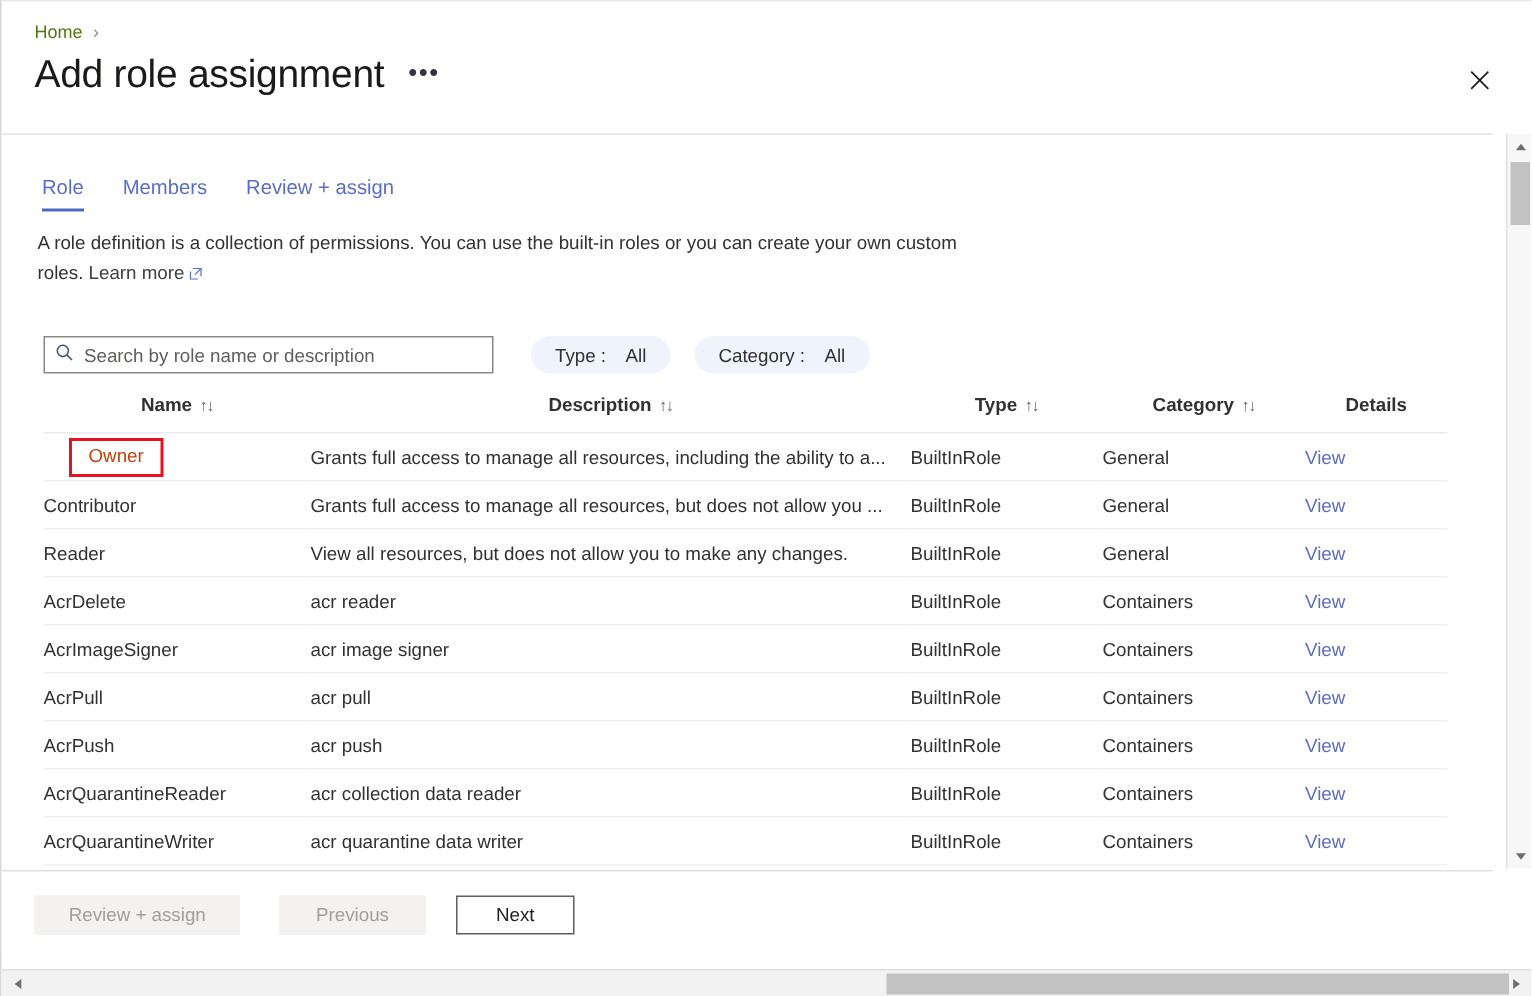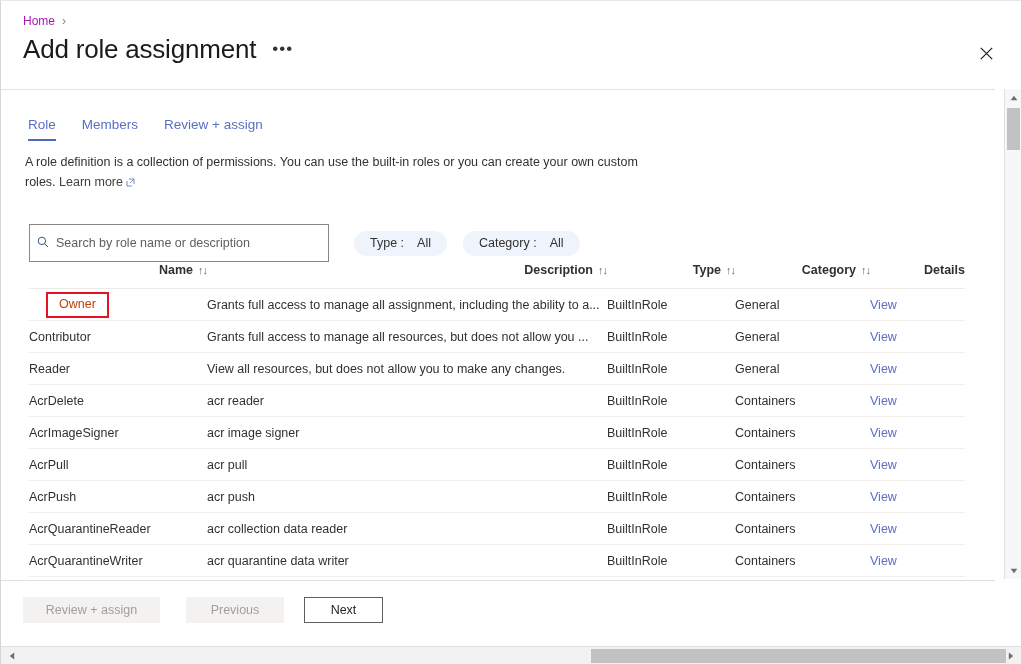--- a/index.html
+++ b/index.html
@@ -20,21 +20,21 @@
     overflow: hidden;
   }
 
   
   .breadcrumb {
     position: absolute; left: 22px; top: 11px;
     font-size: 12px; line-height: 18px;
     display: flex; align-items: center; gap: 7px;
   }
   .breadcrumb .crumb-link {
-    color: #a21caf; text-decoration: none; cursor: pointer;
+    color: #4d7c0f; text-decoration: none; cursor: pointer;
   }
   .breadcrumb .crumb-sep {
     color: #888; font-size: 12px; line-height: 14px;
   }
 
   
   .title-row {
     position: absolute; left: 22px; top: 33px;
     display: flex; align-items: baseline; gap: 16px;
   }
@@ -93,21 +93,21 @@
   .ext-icon {
     display: inline-block; vertical-align: -1px; margin-left: 3px;
   }
 
   
   .filter-row {
     position: absolute; left: 28px; top: 134px;
     display: flex; align-items: center;
   }
   .search-box {
-    width: 300px; height: 38px;
+    width: 300px; height: 25px;
     border: 1px solid #8a8886;
     background: #fff;
     display: flex; align-items: center;
     padding: 0 7px;
     gap: 7px;
   }
   .search-box input {
     border: none; outline: none;
     font-size: 12.5px; color: #323130;
     font-family: "Liberation Sans", sans-serif;
@@ -130,21 +130,21 @@
   .pill-type { margin-left: 25px; }
   .pill-category { margin-left: 16px; }
 
   
   .table-wrap {
     position: absolute; left: 28px; top: 173px;
     width: 936px;
   }
   table.roles { border-collapse: collapse; width: 936px; table-layout: fixed; }
   table.roles th {
-    text-align: right;
+    text-align: center;
     font-size: 12.5px; font-weight: 600; color: #323130;
     padding: 0 0 11px 0;
     border-bottom: 1px solid #edebe9;
     white-space: nowrap;
   }
   table.roles th .sort {
     font-size: 11px; color: #666; margin-left: 5px; font-weight: 400;
     letter-spacing: -1px;
   }
   table.roles td {
@@ -328,21 +328,21 @@
               <span>Category</span><span class="sort">↑↓</span>
             </th>
             <th class="c-details">
               <span>Details</span>
             </th>
           </tr>
         </thead>
         <tbody id="roles-body">
             <tr class="row-highlight">
               <td class="c-name"><span class="name-highlight">Owner</span></td>
-              <td class="c-desc">Grants full access to manage all assignment, including the ability to a...</td>
+              <td class="c-desc">Grants full access to manage all resources, including the ability to a...</td>
               <td class="c-type">BuiltInRole</td>
               <td class="c-cat">General</td>
               <td class="c-details"><a>View</a></td>
             </tr>
             <tr>
               <td class="c-name">Contributor</td>
               <td class="c-desc">Grants full access to manage all resources, but does not allow you ...</td>
               <td class="c-type">BuiltInRole</td>
               <td class="c-cat">General</td>
               <td class="c-details"><a>View</a></td>

